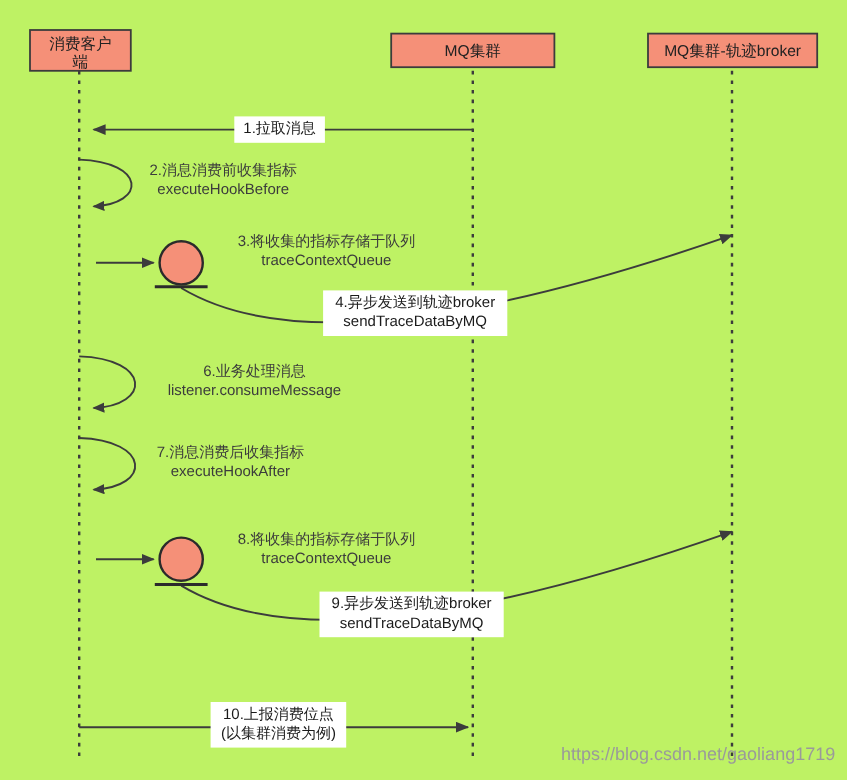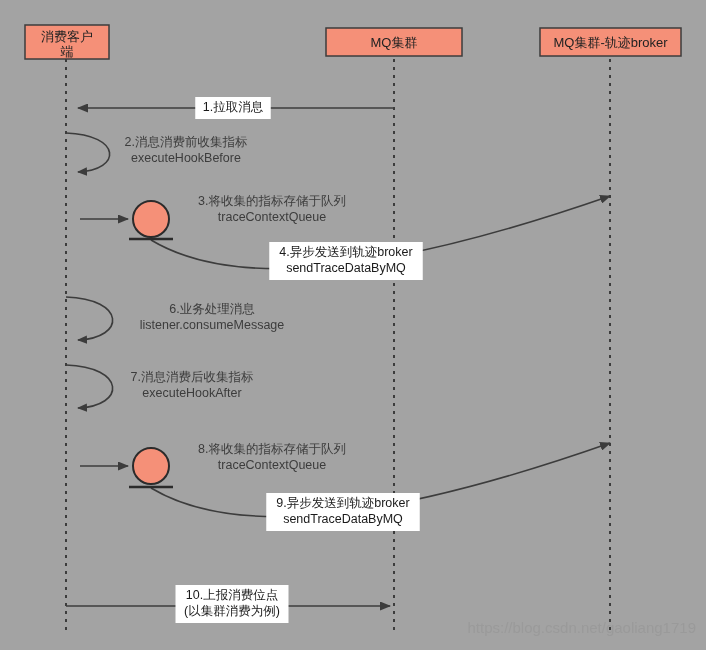--- a/index.html
+++ b/index.html
@@ -8,21 +8,21 @@
     padding: 0;
     background: #000000;
   }
   body {
     font-family: "Liberation Sans", sans-serif;
   }
   #canvas {
     position: relative;
     width: 706px;
     height: 650px;
-    background: #a3a3a3;
+    background: #bef264;
     overflow: hidden;
   }
   #canvas svg {
     position: absolute;
     left: 0;
     top: 0;
     width: 706px;
     height: 650px;
   }
   .lifeline-box-label {

